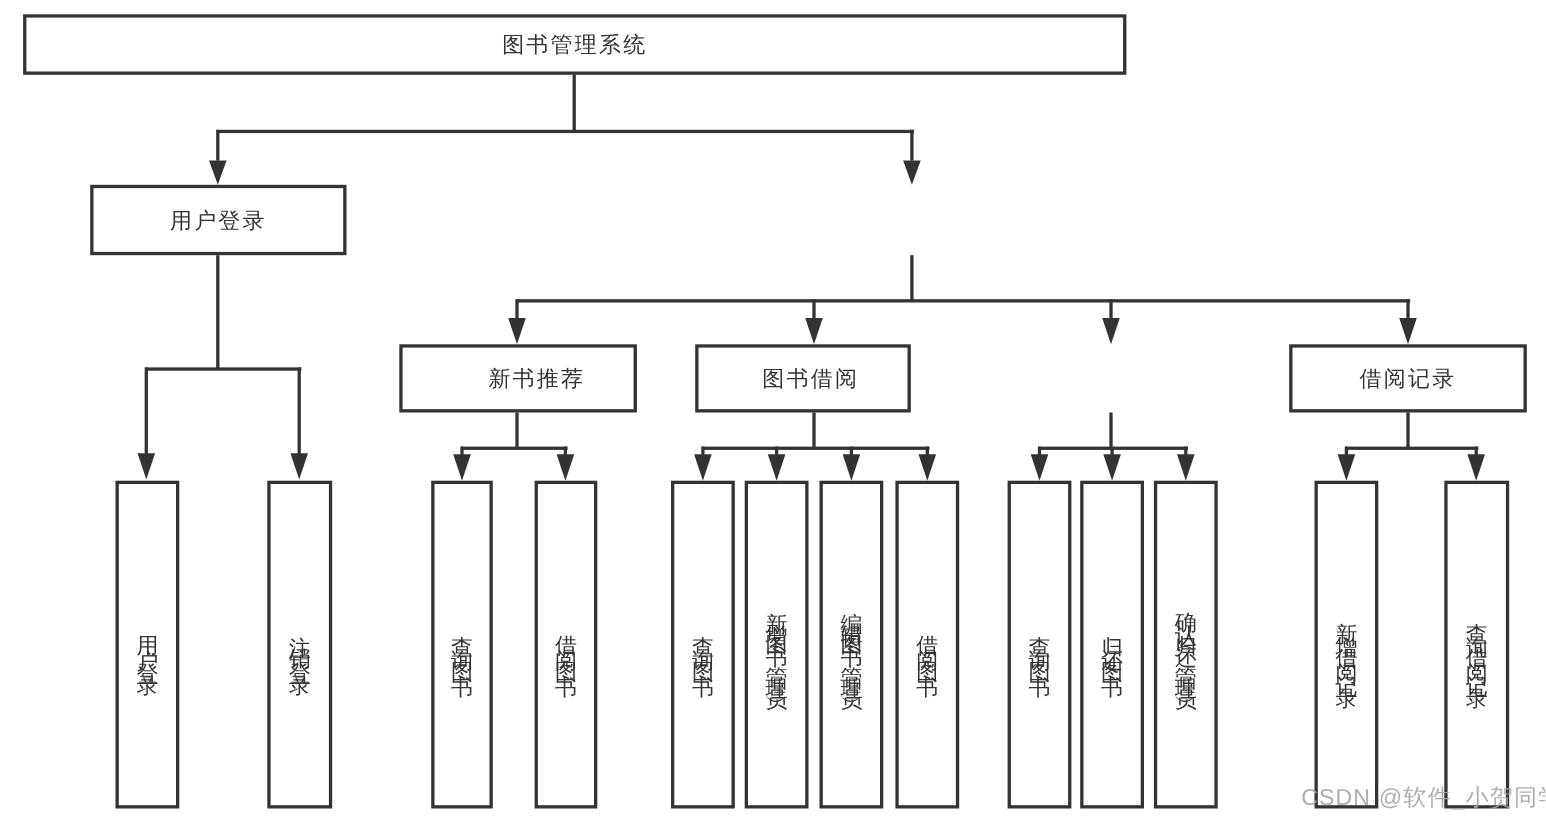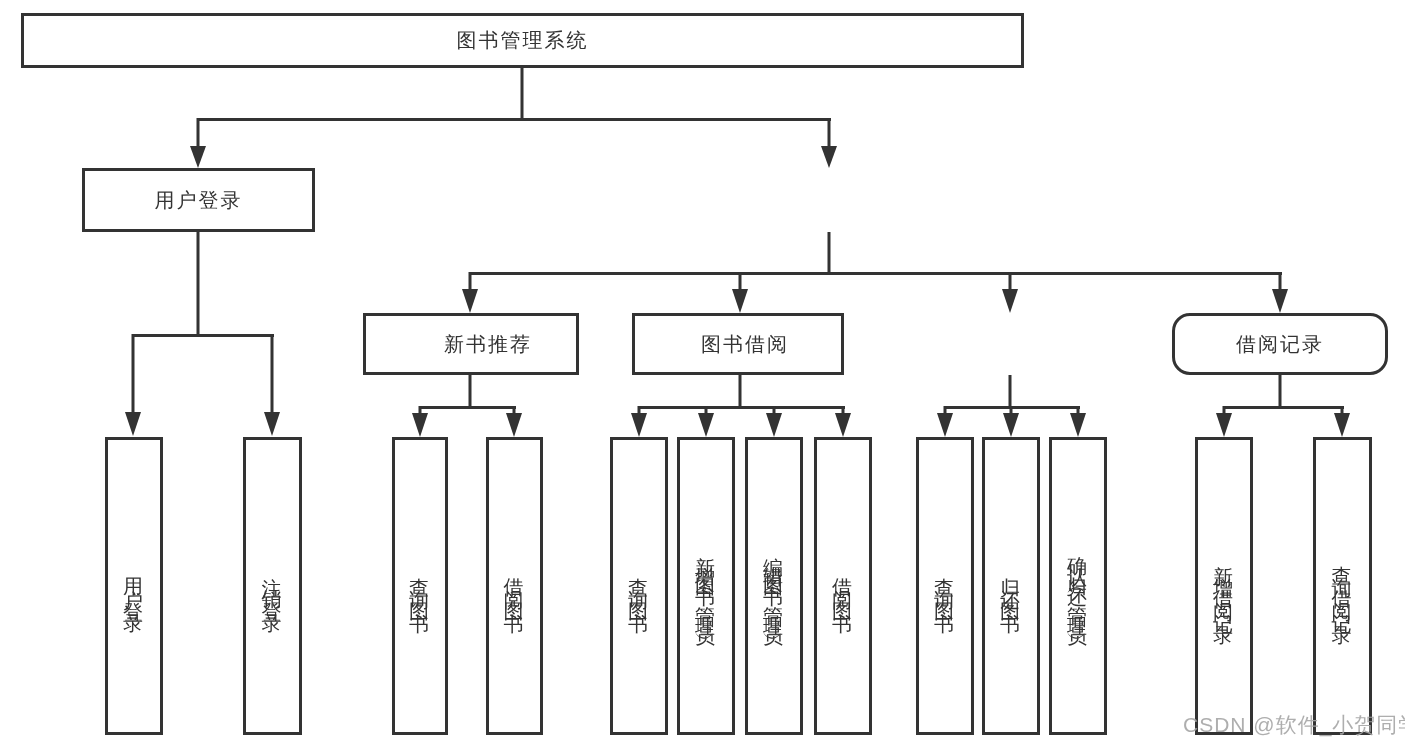--- a/index.html
+++ b/index.html
@@ -105,24 +105,24 @@
   <div class="vl" style="left:740px;top:272px;height:18px;"></div>
   <div class="arrow" style="left:740px;top:289px;"></div>
   <div class="vl" style="left:1010px;top:272px;height:18px;"></div>
   <div class="arrow" style="left:1010px;top:289px;"></div>
   <div class="vl" style="left:1280px;top:272px;height:18px;"></div>
   <div class="arrow" style="left:1280px;top:289px;"></div>
 
   <div class="box" style="left:363px;top:313px;width:216px;height:62px;padding-left:34px;">
     <span class="h-label">新书推荐</span>
   </div>
-  <div class="box" style="left:632px;top:313px;width:212px;height:62px;padding-left:14px;">
+  <div class="box" style="left:632px;top:313px;width:196px;height:62px;padding-left:14px;">
     <span class="h-label">图书借阅</span>
   </div>
-  <div class="box" style="left:1172px;top:313px;width:216px;height:62px;border-radius:18px;">
+  <div class="box" style="left:1172px;top:313px;width:216px;height:62px;">
     <span class="h-label">借阅记录</span>
   </div>
 
   <div class="vl" style="left:470px;top:375px;height:33px;"></div>
   <div class="hl" style="left:419px;top:406px;width:97px;"></div>
   <div class="vl" style="left:420px;top:406px;height:9px;"></div>
   <div class="arrow" style="left:420px;top:413px;"></div>
   <div class="vl" style="left:514px;top:406px;height:9px;"></div>
   <div class="arrow" style="left:514px;top:413px;"></div>
 

